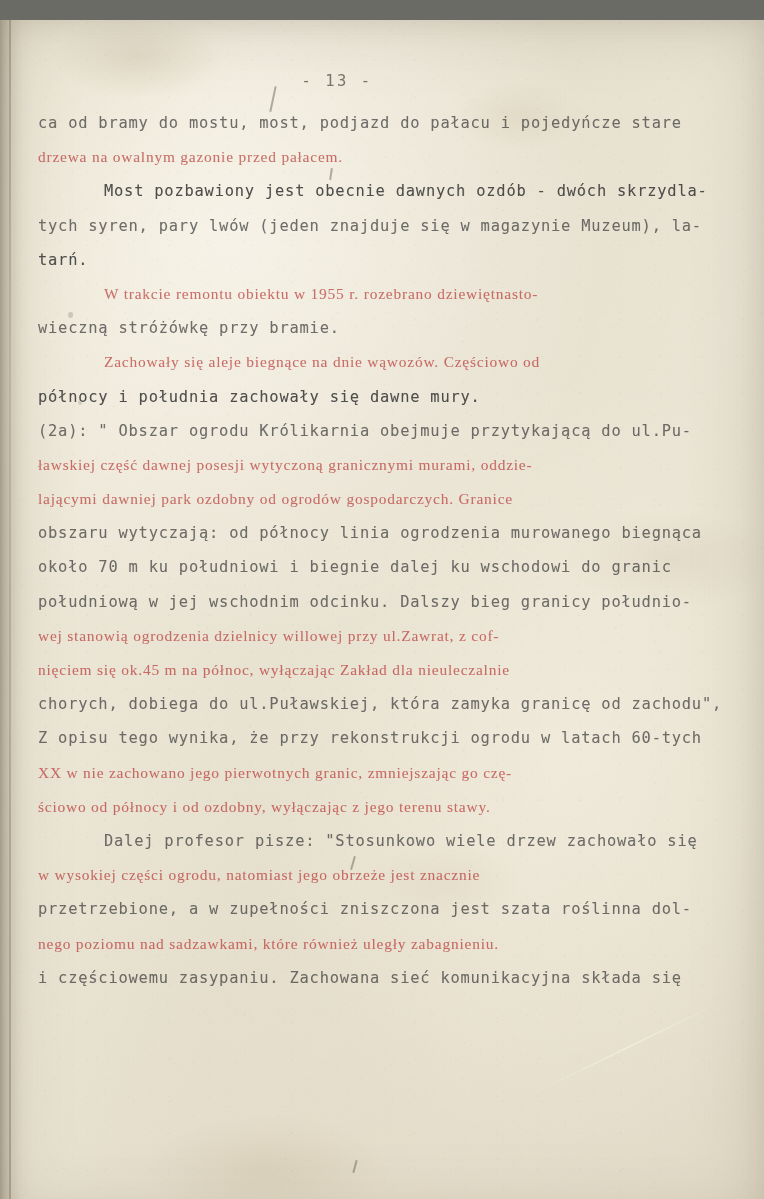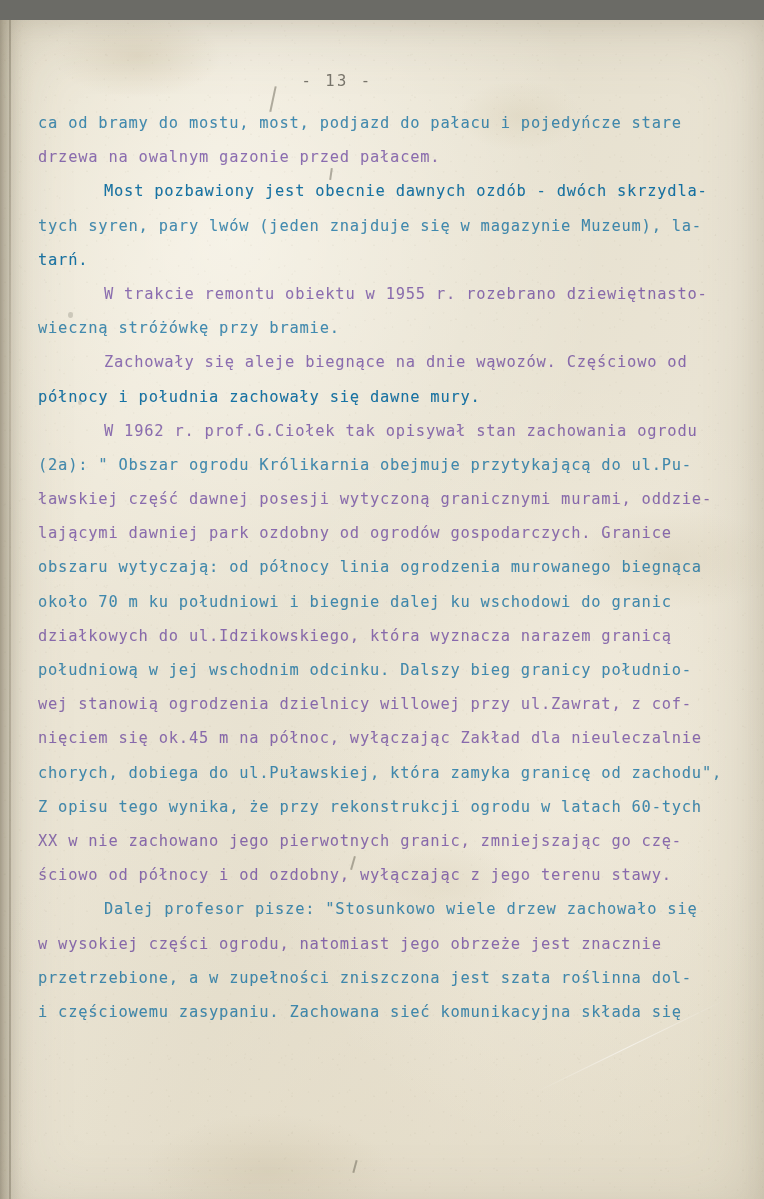--- a/index.html
+++ b/index.html
@@ -122,23 +122,23 @@
     height: 34.2px;
     line-height: 34.2px;
     font-size: 15.3px;
     letter-spacing: 0.85px;
     white-space: pre;
     color: #4b4a45;
     opacity: 0.88;
     text-shadow: 0.35px 0.35px 0 rgba(110,105,95,0.30);
   }
   
-  .f1 { opacity: 0.74; color: #0369a1; }
-  .f2 { opacity: 0.62; color: #4c1d95; }
-  .f3 { opacity: 0.92; color: #0369a1; }
+  .f1 { opacity: 0.74; color: #404040; }
+  .f2 { opacity: 0.62; color: #b91c1c; font-family: Liberation Serif, serif; }
+  .f3 { opacity: 0.92; color: #404040; }
   .indent { padding-left: 66px; }
 
   
   .mark {
     position: absolute;
     background: rgba(90,86,74,0.45);
   }
   .mark.m1 { left: 272px; top: 66px; width: 1.5px; height: 26px; transform: rotate(12deg); }
   .mark.m2 { left: 330px; top: 148px; width: 1.5px; height: 12px; transform: rotate(8deg); }
   .mark.m3 { left: 68px; top: 292px; width: 5px; height: 6px; border-radius: 50%; opacity: 0.5; }
@@ -162,37 +162,36 @@
     <div class="body-text" id="body-text">
         <div class="ln f1">ca od bramy do mostu, most, podjazd do pałacu i pojedyńcze stare</div>
         <div class="ln f2">drzewa na owalnym gazonie przed pałacem.</div>
         <div class="ln f3 indent">Most pozbawiony jest obecnie dawnych ozdób - dwóch skrzydla-</div>
         <div class="ln f1">tych syren, pary lwów (jeden znajduje się w magazynie Muzeum), la-</div>
         <div class="ln f3">tarń.</div>
         <div class="ln f2 indent">W trakcie remontu obiektu w 1955 r. rozebrano dziewiętnasto-</div>
         <div class="ln f1">wieczną stróżówkę przy bramie.</div>
         <div class="ln f2 indent">Zachowały się aleje biegnące na dnie wąwozów. Częściowo od</div>
         <div class="ln f3">północy i południa zachowały się dawne mury.</div>
-        <div class="ln f2 indent">W 1962 r. prof.G.Ciołek tak opisywał stan zachowania ogrodu</div>
         <div class="ln f1">(2a): " Obszar ogrodu Królikarnia obejmuje przytykającą do ul.Pu-</div>
         <div class="ln f2">ławskiej część dawnej posesji wytyczoną granicznymi murami, oddzie-</div>
         <div class="ln f2">lającymi dawniej park ozdobny od ogrodów gospodarczych. Granice</div>
         <div class="ln f1">obszaru wytyczają: od północy linia ogrodzenia murowanego biegnąca</div>
         <div class="ln f1">około 70 m ku południowi i biegnie dalej ku wschodowi do granic</div>
-        <div class="ln f2">działkowych do ul.Idzikowskiego, która wyznacza narazem granicą</div>
         <div class="ln f1">południową w jej wschodnim odcinku. Dalszy bieg granicy południo-</div>
         <div class="ln f2">wej stanowią ogrodzenia dzielnicy willowej przy ul.Zawrat, z cof-</div>
         <div class="ln f2">nięciem się ok.45 m na północ, wyłączając Zakład dla nieuleczalnie</div>
         <div class="ln f1">chorych, dobiega do ul.Puławskiej, która zamyka granicę od zachodu",</div>
         <div class="ln f1">Z opisu tego wynika, że przy rekonstrukcji ogrodu w latach 60-tych</div>
         <div class="ln f2">XX w nie zachowano jego pierwotnych granic, zmniejszając go czę-</div>
         <div class="ln f2">ściowo od północy i od ozdobny, wyłączając z jego terenu stawy.</div>
         <div class="ln f1 indent">Dalej profesor pisze: "Stosunkowo wiele drzew zachowało się</div>
         <div class="ln f2">w wysokiej części ogrodu, natomiast jego obrzeże jest znacznie</div>
         <div class="ln f1">przetrzebione, a w zupełności zniszczona jest szata roślinna dol-</div>
+        <div class="ln f2">nego poziomu nad sadzawkami, które również uległy zabagnieniu.</div>
         <div class="ln f1">i częściowemu zasypaniu. Zachowana sieć komunikacyjna składa się</div>
       </div>
 
   </div>
 
   <div class="mark m1"></div>
   <div class="mark m2"></div>
   <div class="mark m3"></div>
   <div class="mark m4"></div>
   <div class="mark m5"></div>

